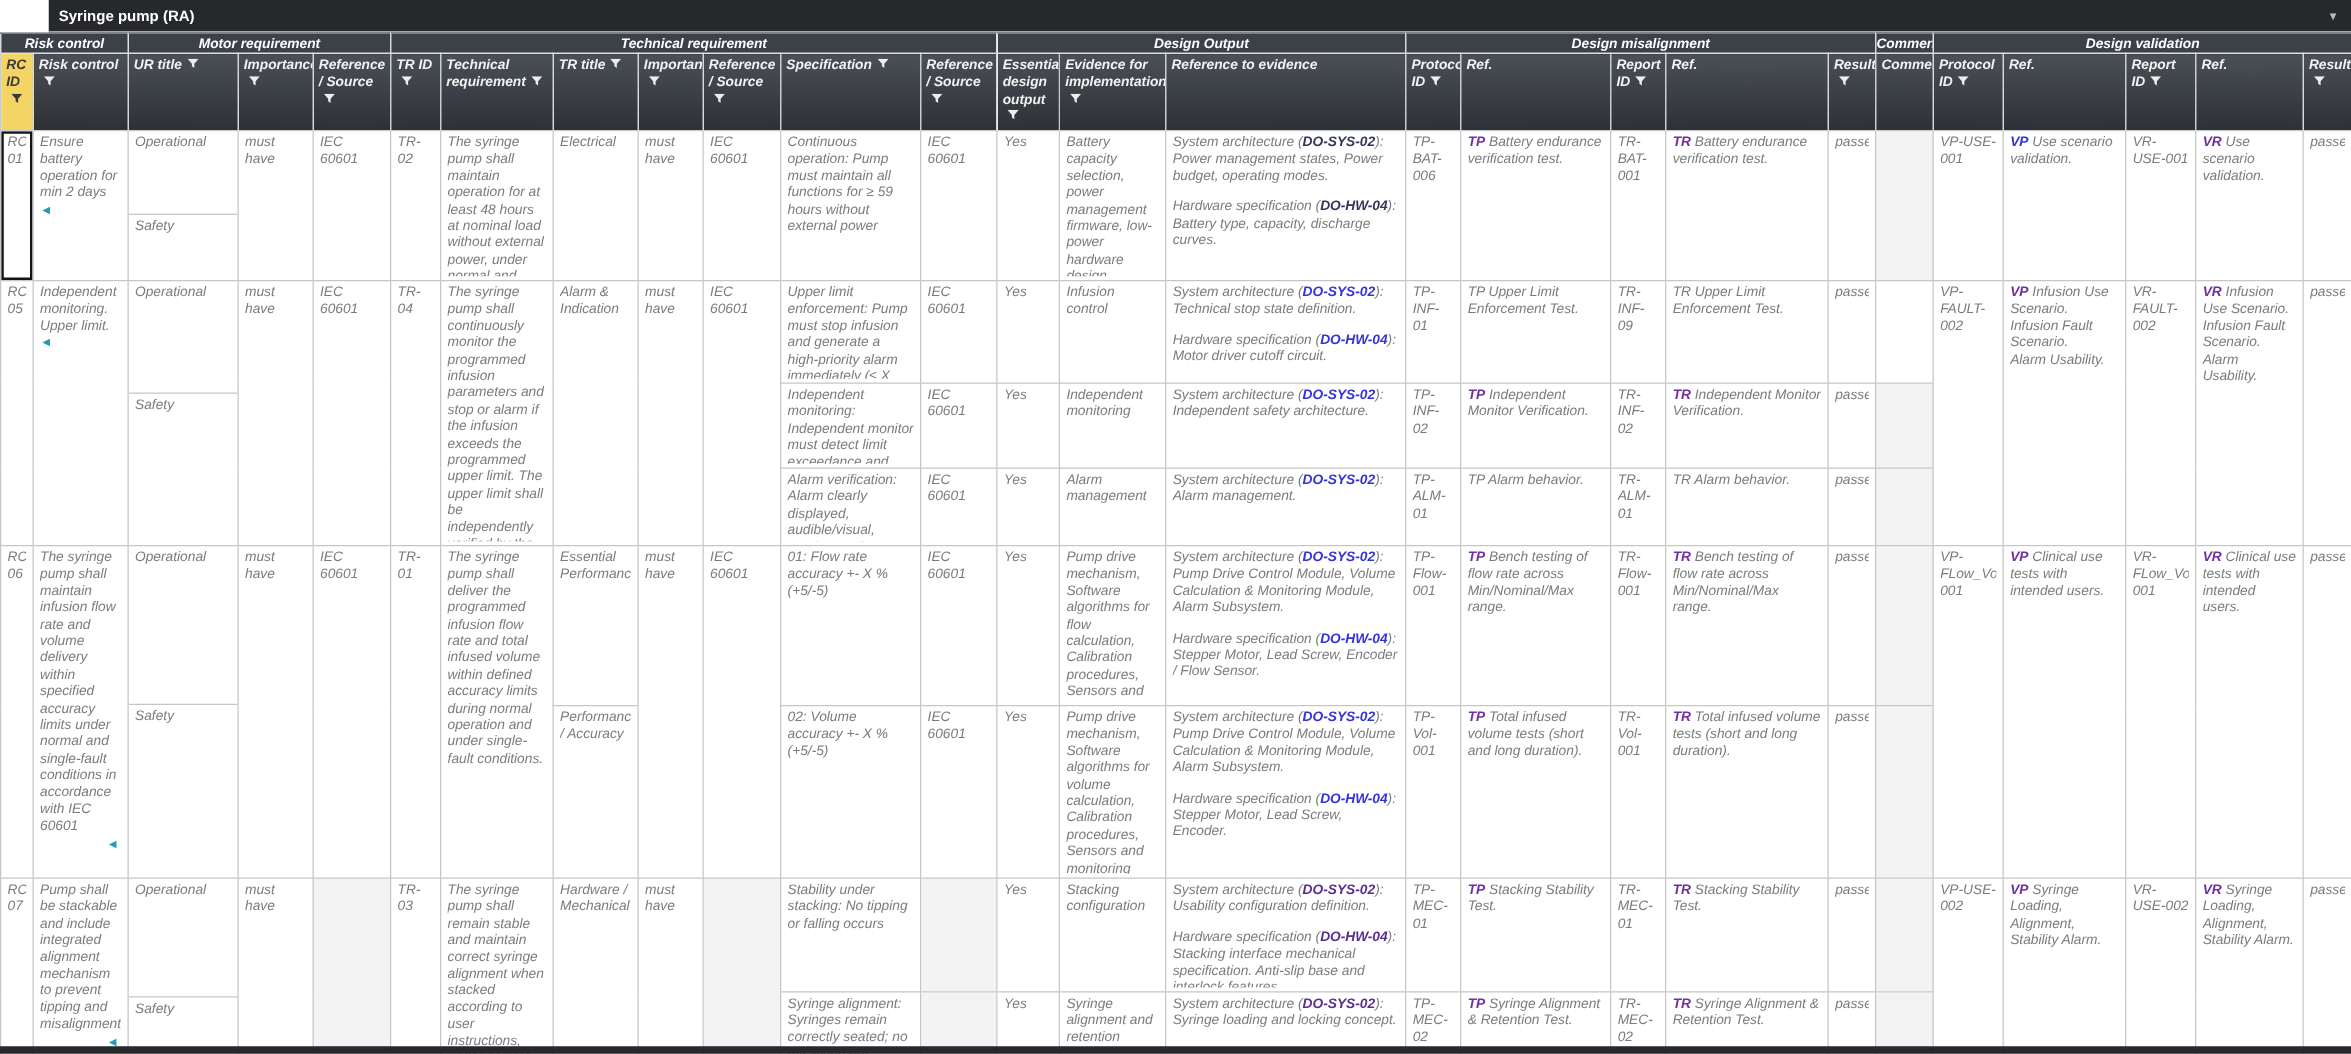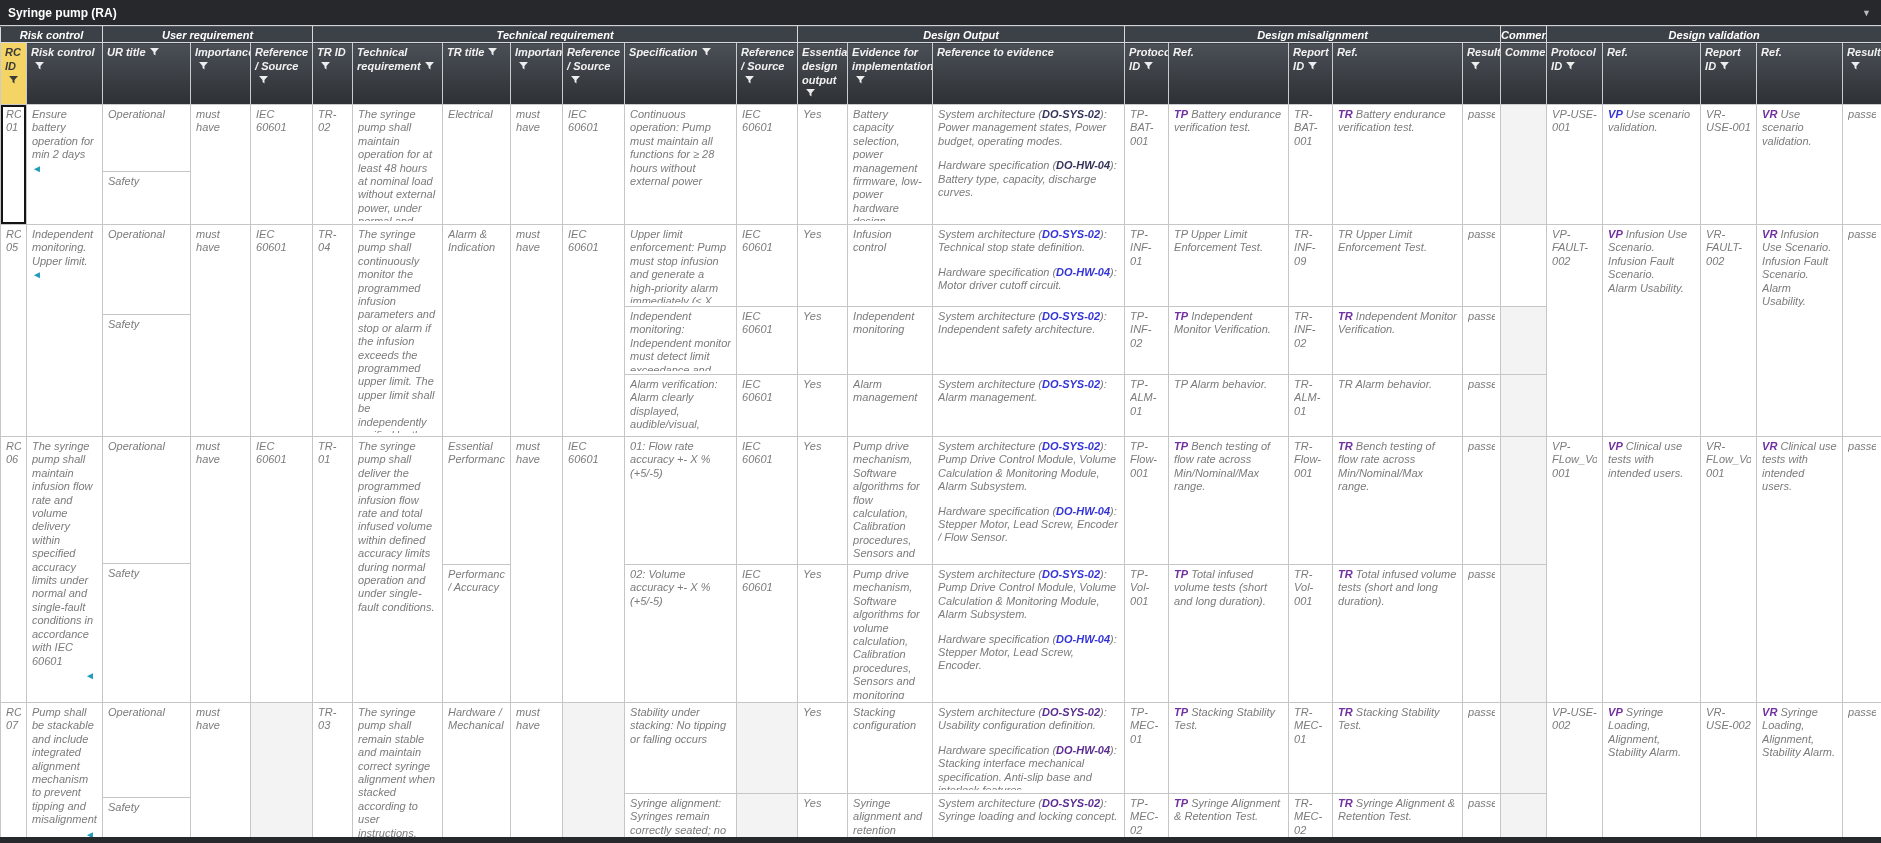--- a/index.html
+++ b/index.html
@@ -1,19 +1,19 @@
 <!DOCTYPE html>
 <html><head>
 <meta charset="utf-8">
 <style>
   *{box-sizing:border-box;margin:0;padding:0}
   html,body{width:1881px;height:843px;overflow:hidden;background:#fff;
     font-family:"Liberation Sans",sans-serif;}
   .titlebar{height:26px;background:#26282b;border-bottom:1px solid #cfd2d4;
-    display:flex;align-items:center;justify-content:space-between;padding:0 10px 0 8px;}
+    display:flex;align-items:center;justify-content:space-between;padding:0 10px 0 8px;margin-left:39px;}
   .ttl{color:#fff;font-size:12px;font-weight:bold;}
   .caret{color:#b9bcbe;font-size:9px;cursor:pointer;}
   table{table-layout:fixed;border-collapse:collapse;width:1881px;}
   th.grp{height:16px;background:#3c4147;color:#fff;font-size:11px;font-style:italic;
     font-weight:bold;text-align:center;border:1px solid #d6d8da;border-top:1px solid #53585e;
     overflow:hidden;white-space:nowrap;}
   th.colh{height:46px;background:linear-gradient(#4b5056,#2d3136);color:#f2f2f2;
     font-size:11px;font-style:italic;font-weight:bold;text-align:left;vertical-align:top;
     padding:3px 4px;border:1px solid #c9cccf;overflow:hidden;line-height:1.25;}
   th.colh.hl{background:#f4d464;color:#3a3a3a;}
@@ -70,21 +70,21 @@
       <col style="width:46px">
       <col style="width:56px">
       <col style="width:98px">
       <col style="width:56px">
       <col style="width:86px">
       <col style="width:39px">
     </colgroup>
     <thead>
       <tr>
         <th class="grp" colspan="2">Risk control</th>
-        <th class="grp" colspan="3">User requirement</th>
+        <th class="grp" colspan="3">Motor requirement</th>
         <th class="grp" colspan="7">Technical requirement</th>
         <th class="grp" colspan="3">Design Output</th>
         <th class="grp" colspan="5">Design misalignment</th>
         <th class="grp" colspan="1">Comment</th>
         <th class="grp" colspan="5">Design validation</th>
       </tr>
       <tr>
         <th class="colh hl"><span>RC ID</span><svg class="fn" viewBox="0 0 10 9">
             <path d="M0 0h10L6.1 4.4v4L3.9 6.7V4.4z"></path>
           </svg></th>
@@ -180,36 +180,36 @@
         <td>
           <div class="cw" style="max-height:113px">Electrical</div>
         </td>
         <td>
           <div class="cw" style="max-height:113px">must have</div>
         </td>
         <td>
           <div class="cw" style="max-height:113px">IEC 60601</div>
         </td>
         <td>
-          <div class="cw" style="max-height:113px">Continuous operation: Pump must maintain all functions for ≥ 28 hours without external power</div>
+          <div class="cw" style="max-height:113px">Continuous operation: Pump must maintain all functions for ≥ 59 hours without external power</div>
         </td>
         <td>
           <div class="cw" style="max-height:113px">IEC 60601</div>
         </td>
         <td>
           <div class="cw" style="max-height:113px">Yes</div>
         </td>
         <td>
           <div class="cw" style="max-height:113px">Battery capacity selection, power management firmware, low-power hardware design</div>
         </td>
         <td>
           <div class="cw" style="max-height:113px"><span>System architecture (</span><span class="c-dark">DO-SYS-02</span><span>): Power management states, Power budget, operating modes.</span><div class="pgap"></div><span>Hardware specification (</span><span class="c-dark">DO-HW-04</span><span>): Battery type, capacity, discharge curves.</span></div>
         </td>
         <td>
-          <div class="cw" style="max-height:113px">TP-BAT-001</div>
+          <div class="cw" style="max-height:113px">TP-BAT-006</div>
         </td>
         <td>
           <div class="cw" style="max-height:113px"><span class="c-purple">TP</span><span> Battery endurance verification test.</span></div>
         </td>
         <td>
           <div class="cw" style="max-height:113px">TR-BAT-001</div>
         </td>
         <td>
           <div class="cw" style="max-height:113px"><span class="c-purple">TR</span><span> Battery endurance verification test.</span></div>
         </td>

